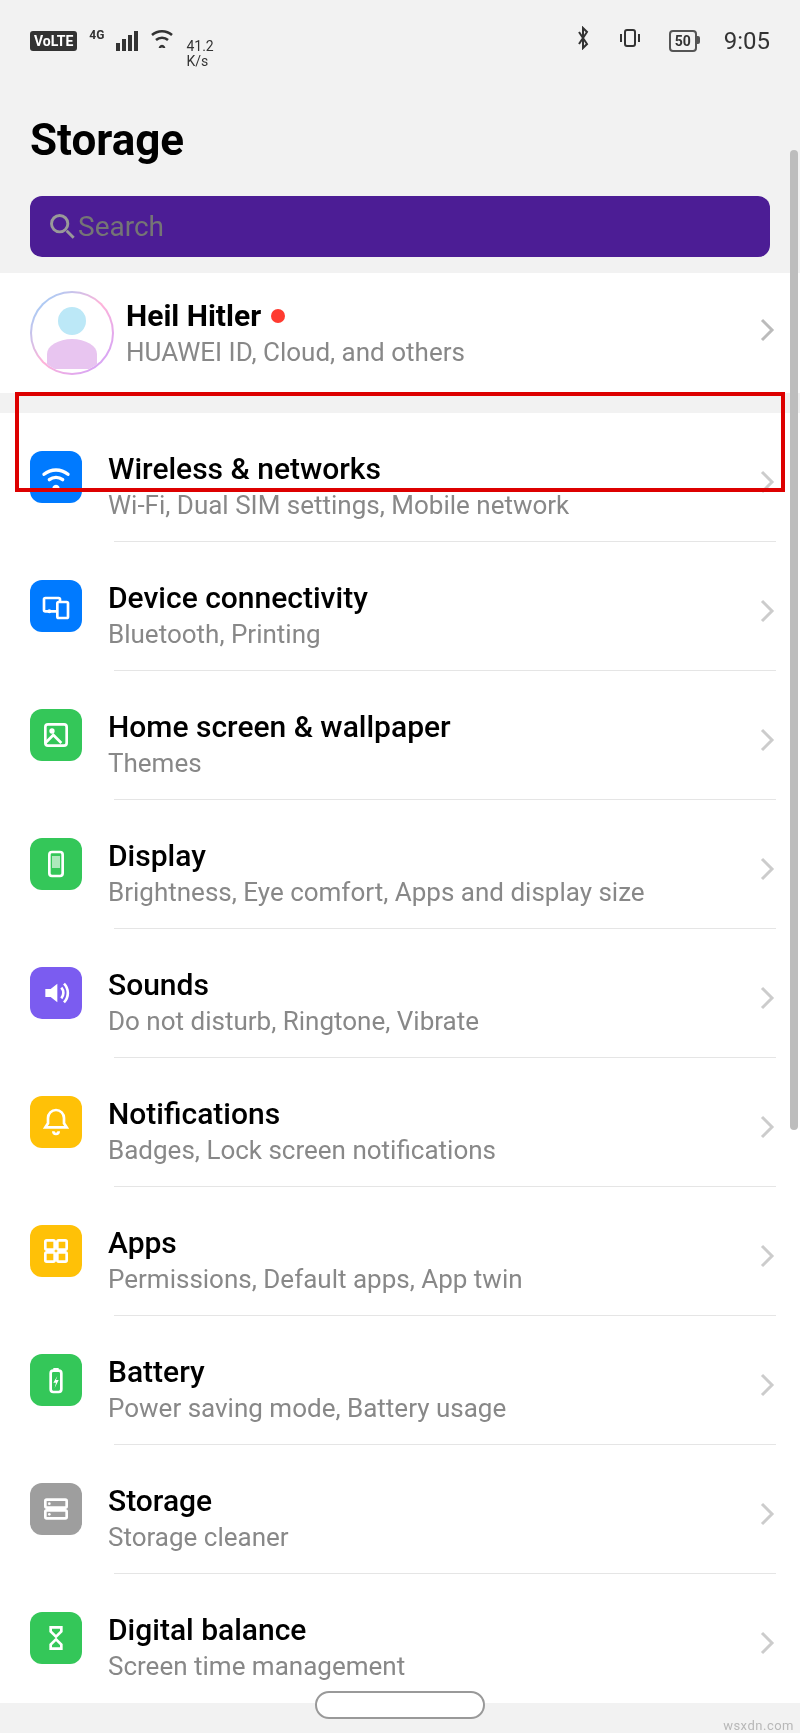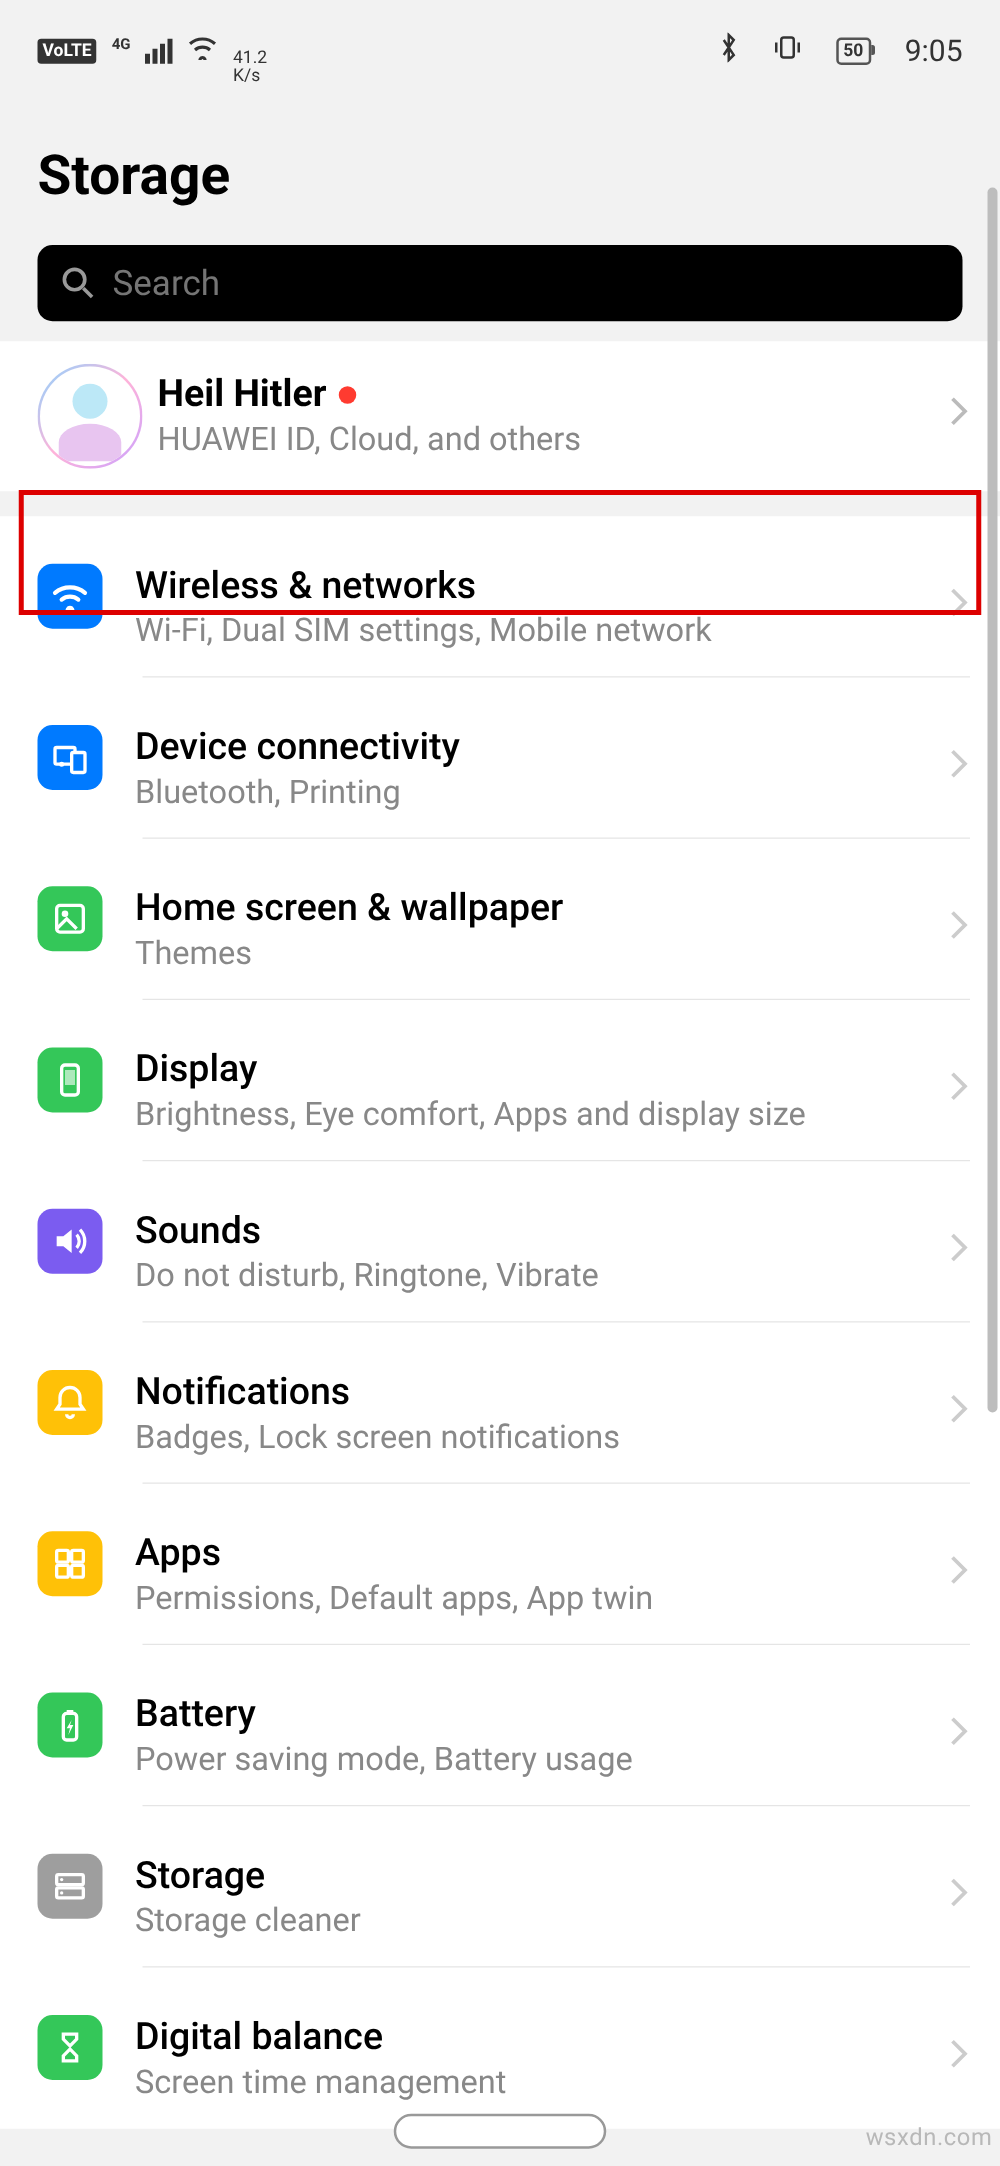--- a/index.html
+++ b/index.html
@@ -9,21 +9,21 @@
     .volte { background: #333; color: #fff; font-size: 14px; font-weight: bold; padding: 2px 4px; border-radius: 3px; }
     .signal-bars { display: flex; align-items: flex-end; gap: 2px; }
     .sb { width: 4px; background: #333; }
     .sb1 { height: 8px; } .sb2 { height: 12px; } .sb3 { height: 16px; } .sb4 { height: 20px; }
     .fourg { font-size: 12px; font-weight: bold; position: relative; top: -6px; }
     .speed { font-size: 14px; line-height: 1.1; text-align: left; margin-top: 27px; }
     .status-right { display: flex; align-items: center; gap: 27px; }
     .batt { border: 2px solid #555; border-radius: 4px; padding: 1px 4px; font-size: 14px; font-weight: bold; position: relative; }
     .batt::after { content: ''; position: absolute; right: -5px; top: 4px; width: 3px; height: 8px; background: #555; border-radius: 0 2px 2px 0; }
     .page-title { font-size: 44px; font-weight: 700; padding: 36px 30px 30px 30px; color: #000; }
-    .search-box { margin: 0 30px 16px 30px; background: #000000; border-radius: 12px; display: flex; align-items: center; padding: 14px 18px; gap: 14px; }
+    .search-box { margin: 0 30px 16px 30px; background: #4c1d95; border-radius: 12px; display: flex; align-items: center; padding: 14px 18px; gap: 2px; }
     .search-icon { width: 28px; height: 28px; }
     .search-input { border: none; background: transparent; font-size: 28px; color: #999; outline: none; flex: 1; }
     .account-section { background: #fff; display: flex; align-items: center; padding: 18px 24px 18px 30px; gap: 12px; }
     .avatar { width: 84px; height: 84px; border-radius: 50%; border: 2px solid transparent; background: linear-gradient(#fff,#fff) padding-box, linear-gradient(135deg,#8bd4ff,#ffb3d9,#c9a0ff) border-box; display: flex; flex-direction: column; align-items: center; justify-content: center; position: relative; overflow: hidden; }
     .av-head { width: 28px; height: 28px; background: #bce8f7; border-radius: 50%; margin-top: 10px; }
     .av-body { width: 50px; height: 30px; background: #e8c5f0; border-radius: 50% 50% 0 0; margin-top: 4px; }
     .account-info { flex: 1; }
     .account-name { font-size: 30px; font-weight: 700; color: #000; display: flex; align-items: center; gap: 10px; }
     .red-dot { width: 14px; height: 14px; background: #ff3b30; border-radius: 50%; display: inline-block; }
     .account-sub { font-size: 26px; color: #888; margin-top: 4px; }
@@ -39,21 +39,21 @@
     .ic-gray { background: #9e9e9e; }
     .iconbox svg { width: 32px; height: 32px; }
     .item-body { flex: 1; display: flex; align-items: center; justify-content: space-between; margin-top: 16px; }
     .item-text { flex: 1; }
     .item-title { font-size: 30px; font-weight: 500; color: #000; }
     .item-sub { font-size: 26px; color: #888; margin-top: 4px; }
     .highlight { position: absolute; border: 4px solid #dd0000; pointer-events: none; }
     .scrollbar-track { position: absolute; right: 2px; top: 150px; width: 8px; height: 1000px; background: transparent; }
     .scrollbar-thumb { width: 8px; height: 980px; background: #bdbdbd; border-radius: 4px; }
     .nav-pill { position: absolute; bottom: 14px; left: 50%; transform: translateX(-50%); width: 170px; height: 28px; border: 2px solid #999; border-radius: 20px; background: #fff; }
-    .watermark { position: absolute; bottom: 12px; right: 6px; font-size: 19px; color: #b8b8b8; letter-spacing: 0.5px; }
+    .watermark { position: absolute; bottom: 0; right: 6px; font-size: 13px; color: #b8b8b8; letter-spacing: 0.5px; }
   </style>
 </head>
 <body>
 
 <div class="status-bar">
   <div class="status-left">
     <span class="volte">VoLTE</span>
     <span class="fourg">4G</span>
     <span class="signal-bars">
       <span class="sb sb1"></span>

